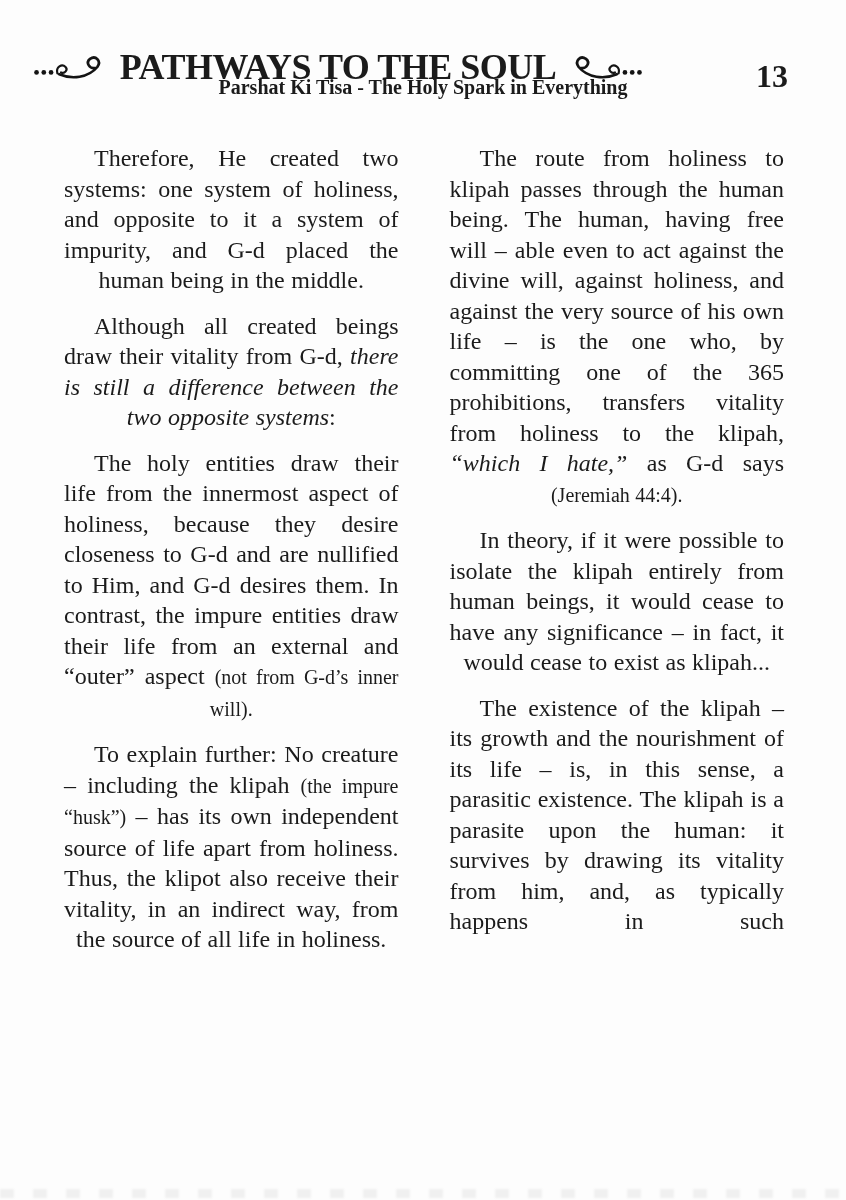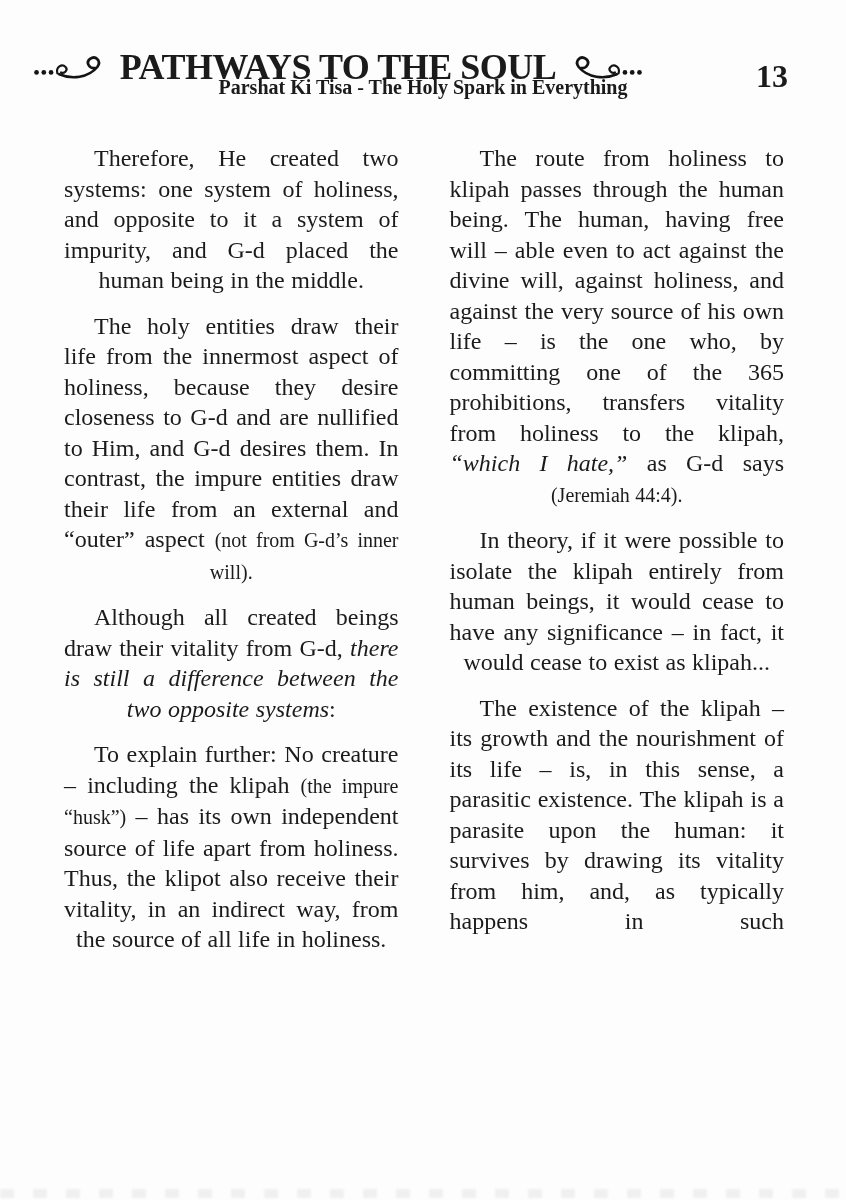--- a/index.html
+++ b/index.html
@@ -108,22 +108,22 @@
     </svg>
   </div>
 
   <div class="page-number">13</div>
 
   <h2 class="subtitle">Parshat Ki Tisa - The Holy Spark in Everything</h2>
 
   <div class="columns">
     <div class="col">
         <p class="para"><span class="seg-normal">Therefore, He created two systems: one system of holiness, and opposite to it a system of impurity, and G-d placed the human being in the middle.</span></p>
+        <p class="para"><span class="seg-normal">Although all created beings draw their vitality from G-d, </span><span class="seg-italic">there is still a difference between the two opposite systems</span><span class="seg-normal">:</span></p>
         <p class="para"><span class="seg-normal">The holy entities draw their life from the innermost aspect of holiness, because they desire closeness to G-d and are nullified to Him, and G-d desires them. In contrast, the impure entities draw their life from an external and “outer” aspect </span><span class="seg-small">(not from G-d’s inner will).</span></p>
-        <p class="para"><span class="seg-normal">Although all created beings draw their vitality from G-d, </span><span class="seg-italic">there is still a difference between the two opposite systems</span><span class="seg-normal">:</span></p>
         <p class="para"><span class="seg-normal">To explain further: No creature – including the klipah </span><span class="seg-small">(the impure “husk”)</span><span class="seg-normal"> – has its own independent source of life apart from holiness. Thus, the klipot also receive their vitality, in an indirect way, from the source of all life in holiness.</span></p>
       </div>
     <div class="col">
         <p class="para"><span class="seg-normal">The route from holiness to klipah passes through the human being. The human, having free will – able even to act against the divine will, against holiness, and against the very source of his own life – is the one who, by committing one of the 365 prohibitions, transfers vitality from holiness to the klipah, </span><span class="seg-italic">“which I hate,”</span><span class="seg-normal"> as G-d says </span><span class="seg-small">(Jeremiah 44:4).</span></p>
         <p class="para"><span class="seg-normal">In theory, if it were possible to isolate the klipah entirely from human beings, it would cease to have any significance – in fact, it would cease to exist as klipah...</span></p>
         <p class="para force-last"><span class="seg-normal">The existence of the klipah – its growth and the nourishment of its life – is, in this sense, a parasitic existence. The klipah is a parasite upon the human: it survives by drawing its vitality from him, and, as typically happens in such</span></p>
       </div>
   </div>
 
   <div class="bleed-strip"></div>

